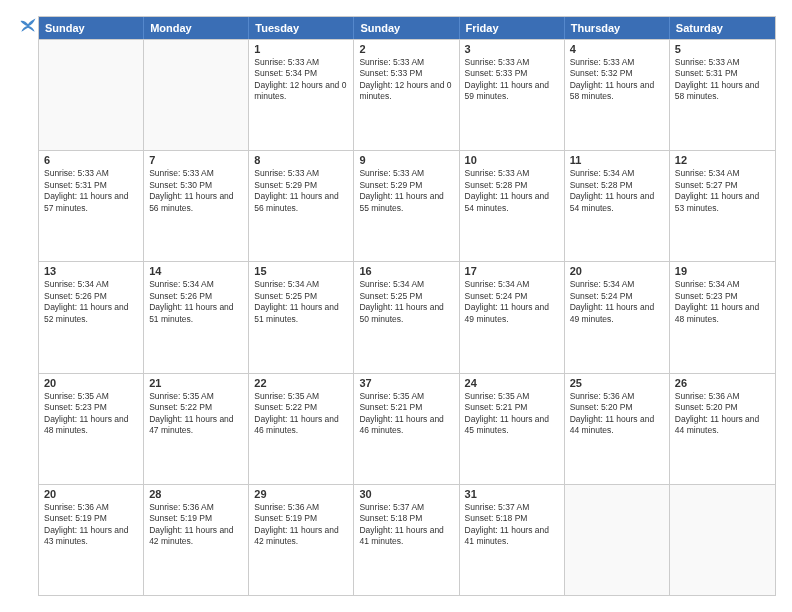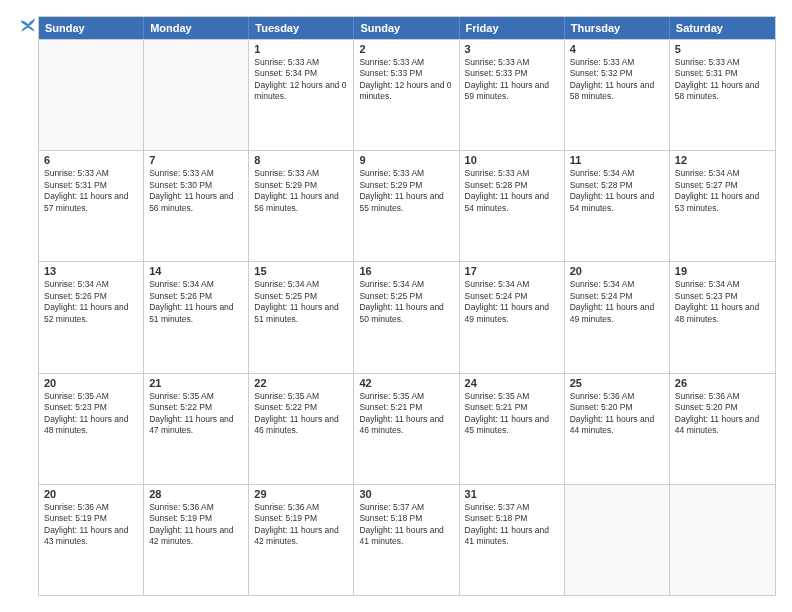--- a/index.html
+++ b/index.html
@@ -230,21 +230,21 @@
           </div>
           <div class="cal-cell">
             <span class="day-num">21</span>
             <div class="cell-text">Sunrise: 5:35 AM<br>Sunset: 5:22 PM<br>Daylight: 11 hours and 47 minutes.</div>
           </div>
           <div class="cal-cell">
             <span class="day-num">22</span>
             <div class="cell-text">Sunrise: 5:35 AM<br>Sunset: 5:22 PM<br>Daylight: 11 hours and 46 minutes.</div>
           </div>
           <div class="cal-cell">
-            <span class="day-num">42</span>
+            <span class="day-num">37</span>
             <div class="cell-text">Sunrise: 5:35 AM<br>Sunset: 5:21 PM<br>Daylight: 11 hours and 46 minutes.</div>
           </div>
           <div class="cal-cell">
             <span class="day-num">24</span>
             <div class="cell-text">Sunrise: 5:35 AM<br>Sunset: 5:21 PM<br>Daylight: 11 hours and 45 minutes.</div>
           </div>
           <div class="cal-cell">
             <span class="day-num">25</span>
             <div class="cell-text">Sunrise: 5:36 AM<br>Sunset: 5:20 PM<br>Daylight: 11 hours and 44 minutes.</div>
           </div>

